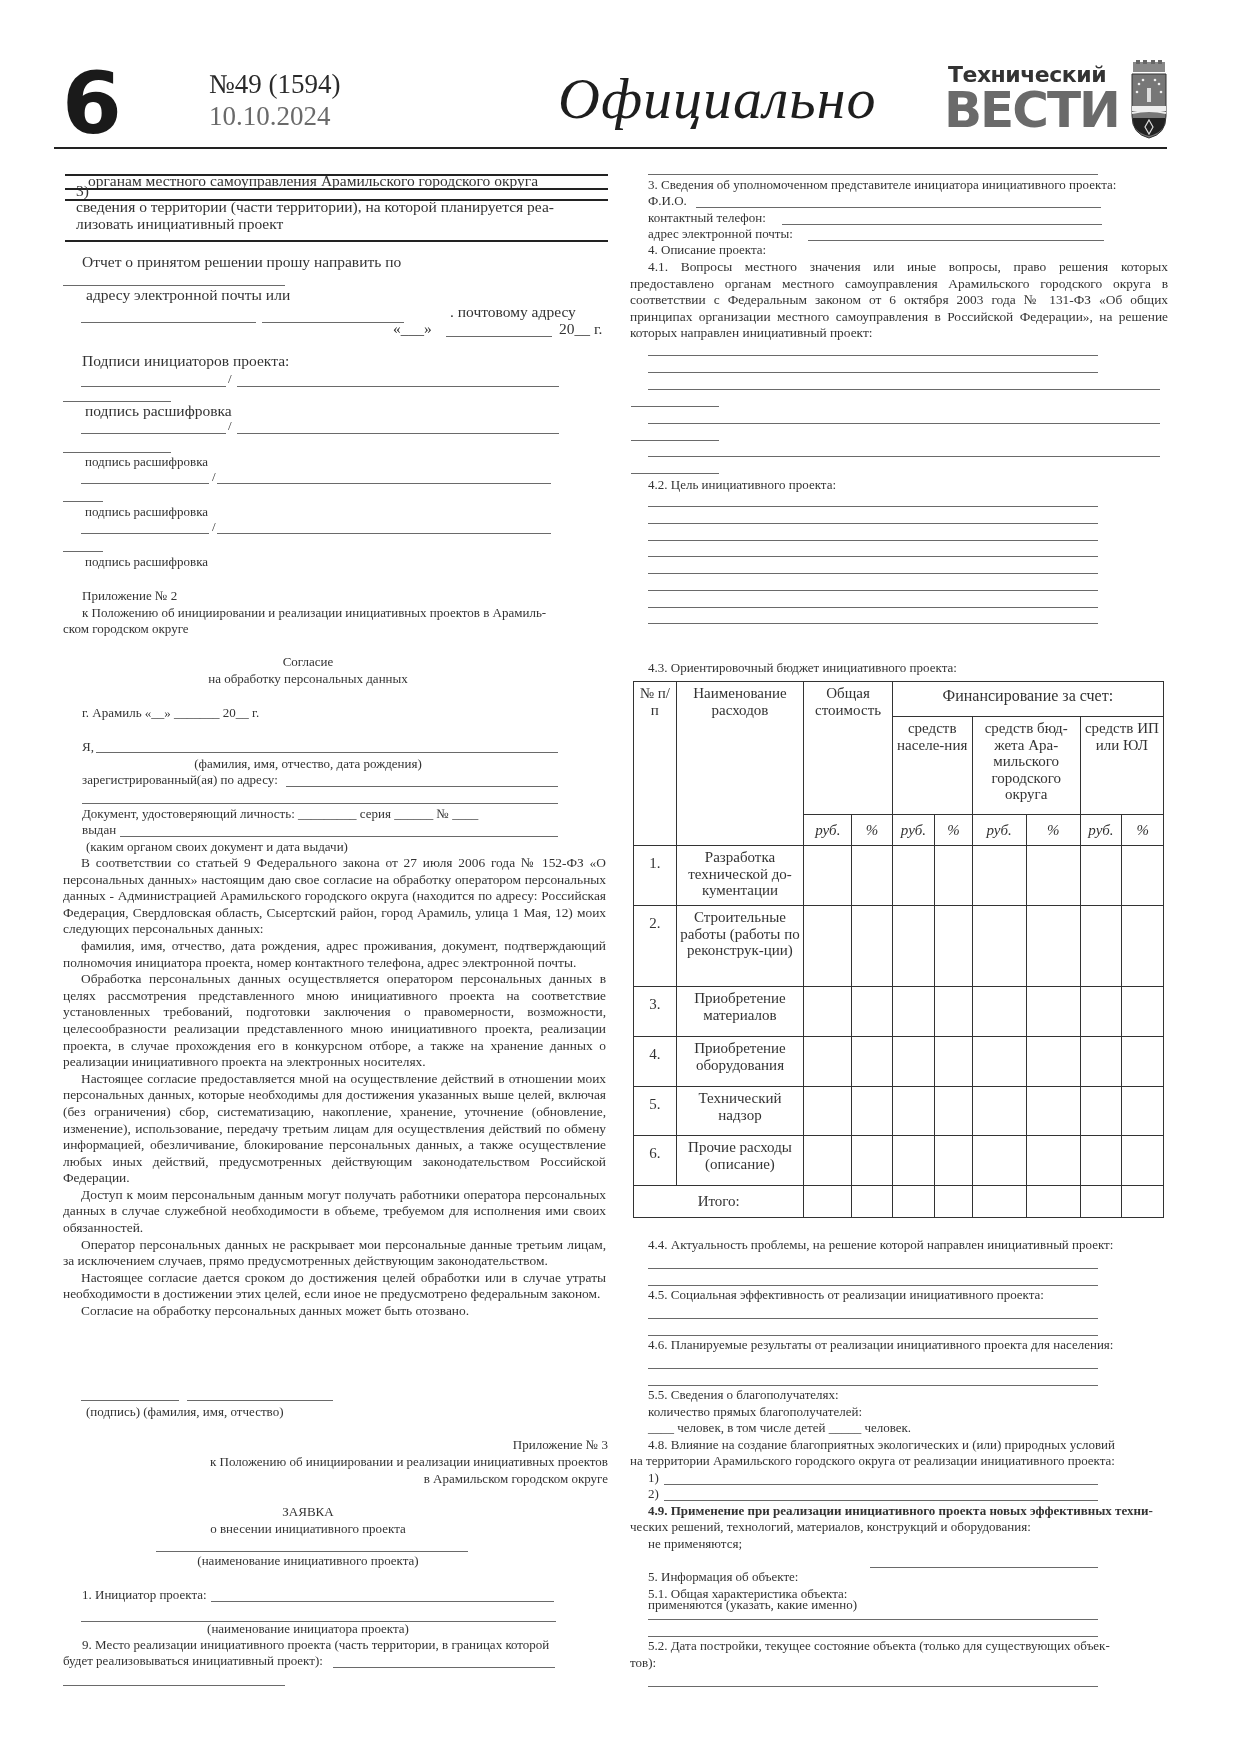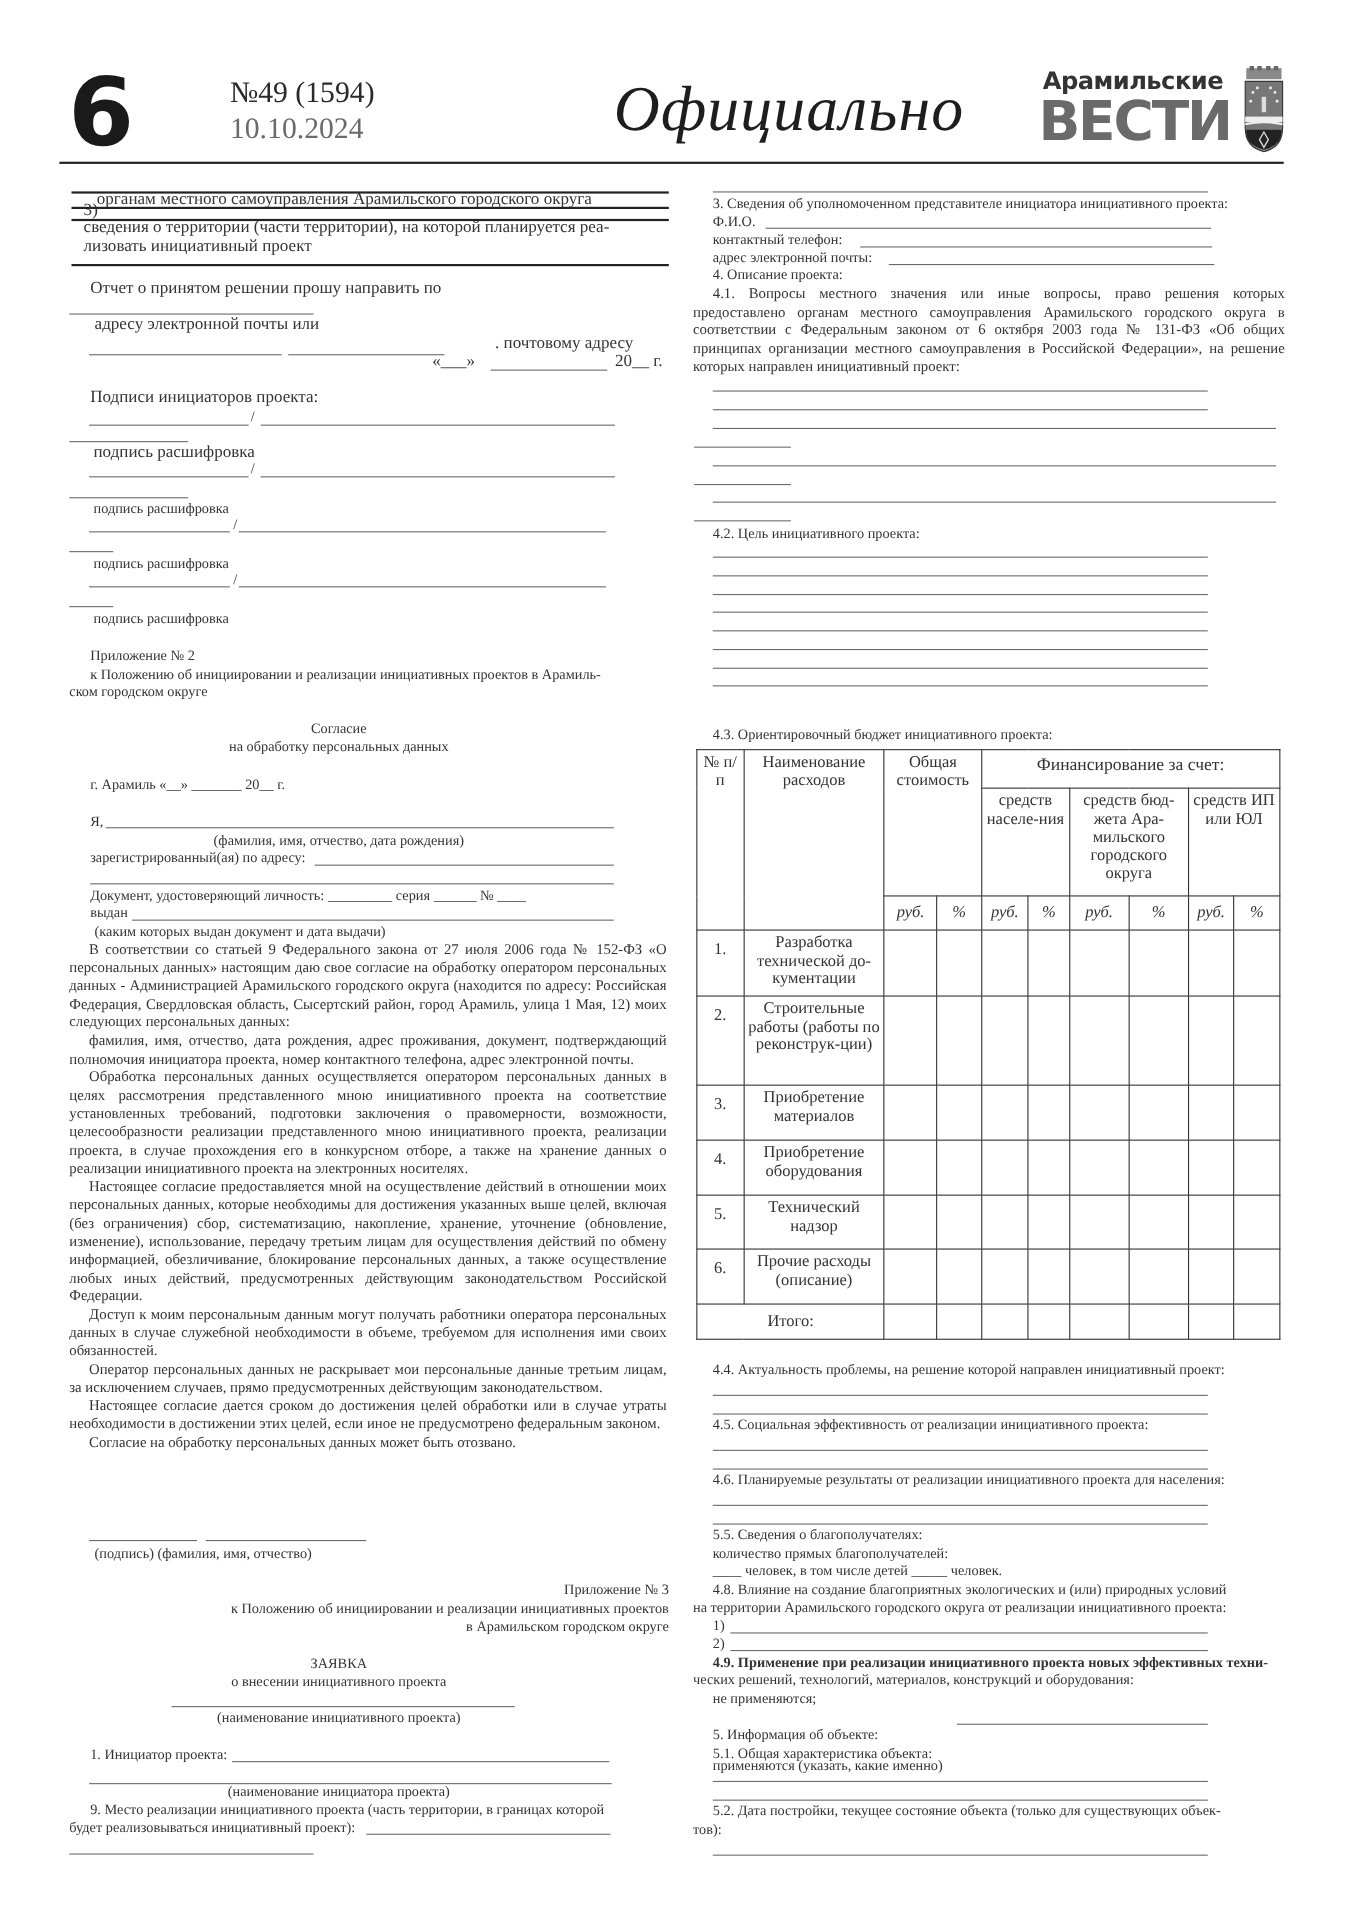--- a/index.html
+++ b/index.html
@@ -29,21 +29,21 @@
   table.budget td { border: 1px solid #333; text-align: center; vertical-align: top; padding: 3px 2px; }
   table.budget td.num { vertical-align: top; padding-top: 9px; }
 </style>
 </head>
 <body>
 
 <div class="abs page-num">6</div>
 <div class="abs issue">№49 (1594)</div>
 <div class="abs issue-date">10.10.2024</div>
 <div class="abs section-title">Официально</div>
-<div class="abs logo-top">Арамильские</div>
+<div class="abs logo-top">Технический</div>
 <div class="abs logo-main">ВЕСТИ</div>
 <div class="abs coat">
   <svg width="40" height="80" viewBox="0 0 40 80">
     <rect x="4" y="2" width="32" height="10" fill="#888"></rect>
     <rect x="7" y="0" width="4" height="4" fill="#666"></rect>
       <rect x="14" y="0" width="4" height="4" fill="#666"></rect>
     <rect x="22" y="0" width="4" height="4" fill="#666"></rect>
       <rect x="29" y="0" width="4" height="4" fill="#666"></rect>
     <path d="M3 14 H37 V56 Q37 74 20 78 Q3 74 3 56 Z" fill="#777" stroke="#333" stroke-width="1"></path>
     <rect x="3" y="46" width="34" height="5" fill="#eee"></rect>
@@ -111,21 +111,21 @@
 <div class="t" style="left:82px;top:705px;">г. Арамиль «__» _______ 20__ г.</div>
 <div class="t" style="left:82px;top:739px;">Я,</div>
 <div class="ln" style="left:96px;top:752px;width:462px;"></div>
 <div class="t center" style="left:63px;top:756px;width:490px;">(фамилия, имя, отчество, дата рождения)</div>
 <div class="t" style="left:82px;top:772px;">зарегистрированный(ая) по адресу:</div>
 <div class="ln" style="left:286px;top:786px;width:272px;"></div>
 <div class="ln" style="left:82px;top:803px;width:476px;"></div>
 <div class="t" style="left:82px;top:806px;">Документ, удостоверяющий личность: _________ серия ______ № ____</div>
 <div class="t" style="left:82px;top:822px;">выдан</div>
 <div class="ln" style="left:120px;top:836px;width:438px;"></div>
-<div class="t" style="left:86px;top:839px;">(каким которых выдан документ и дата выдачи)</div>
+<div class="t" style="left:86px;top:839px;">(каким органом своих документ и дата выдачи)</div>
 
 <div class="para" style="left:63px;top:855px;width:543px;">
   <p>В соответствии со статьей 9 Федерального закона от 27 июля 2006 года № 152-ФЗ «О персональных данных» настоящим даю свое согласие на обработку оператором персональных данных - Администрацией Арамильского городского округа (находится по адресу: Российская Федерация, Свердловская область, Сысертский район, город Арамиль, улица 1 Мая, 12) моих следующих персональных данных:</p>
   <p>фамилия, имя, отчество, дата рождения, адрес проживания, документ, подтверждающий полномочия инициатора проекта, номер контактного телефона, адрес электронной почты.</p>
   <p>Обработка персональных данных осуществляется оператором персональных данных в целях рассмотрения представленного мною инициативного проекта на соответствие установленных требований, подготовки заключения о правомерности, возможности, целесообразности реализации представленного мною инициативного проекта, реализации проекта, в случае прохождения его в конкурсном отборе, а также на хранение данных о реализации инициативного проекта на электронных носителях.</p>
   <p>Настоящее согласие предоставляется мной на осуществление действий в отношении моих персональных данных, которые необходимы для достижения указанных выше целей, включая (без ограничения) сбор, систематизацию, накопление, хранение, уточнение (обновление, изменение), использование, передачу третьим лицам для осуществления действий по обмену информацией, обезличивание, блокирование персональных данных, а также осуществление любых иных действий, предусмотренных действующим законодательством Российской Федерации.</p>
   <p>Доступ к моим персональным данным могут получать работники оператора персональных данных в случае служебной необходимости в объеме, требуемом для исполнения ими своих обязанностей.</p>
   <p>Оператор персональных данных не раскрывает мои персональные данные третьим лицам, за исключением случаев, прямо предусмотренных действующим законодательством.</p>
   <p>Настоящее согласие дается сроком до достижения целей обработки или в случае утраты необходимости в достижении этих целей, если иное не предусмотрено федеральным законом.</p>
   <p>Согласие на обработку персональных данных может быть отозвано.</p>

